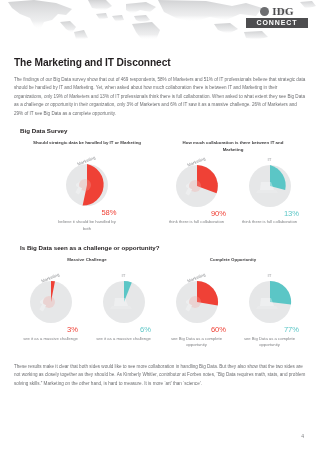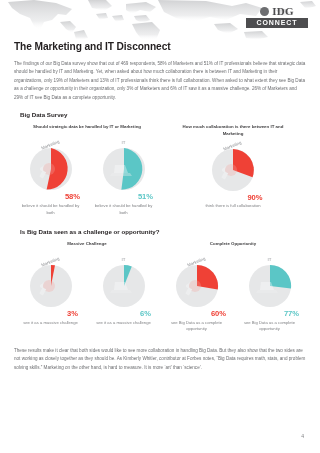--- a/index.html
+++ b/index.html
@@ -67,21 +67,21 @@
     padding: 1px 2px 1.5px 2px;
     line-height: 1;
   }
 
   
   .page {
     position: absolute;
     top: 0; left: 0;
     width: 320px;
     height: 429px;
-    padding: 0 14px;
+    padding: 16px 14px;
     z-index: 3;
   }
 
   h1.title {
     margin-top: 41px;
     font-size: 10.2px;
     font-weight: bold;
     color: #231f20;
     letter-spacing: -0.1px;
   }
@@ -154,21 +154,21 @@
 
   .pie-wrap {
     position: relative;
     width: 44px;
     height: 44px;
   }
   .pie-wrap svg { display: block; }
 
   .pct {
     font-size: 7.6px;
-    font-weight: bold;
+    font-weight: normal;
     margin-top: 2px;
     line-height: 1;
     margin-left: 44px;
   }
   .pct.mk { color: #ef4136; }
   .pct.it { color: #5bc6c6; }
 
   .caption {
     font-size: 4.2px;
     color: #808285;
@@ -267,35 +267,20 @@
                   <path d="M11 21 L19 16 L19 28 L11 23 Z" fill="#ffffff"></path>
                   <circle cx="20" cy="22" r="6" fill="#f4a6a0"></circle>
                   <rect x="12" y="24" width="4" height="7" transform="rotate(28 14 27)" fill="#ffffff"></rect>
                 </g>
               </svg>
             </div>
             <div class="pct mk">58%</div>
             <div class="caption">believe it should be handled by both</div>
           </div>
 
-          <div class="pie-cell">
-            <div class="pie-label it">IT</div>
-            <div class="pie-wrap">
-              <svg width="44" height="44" viewBox="0 0 44 44">
-                <circle cx="22" cy="22" r="21" fill="#e6e7e8"></circle>
-                <path d="M22 22 L22 1 A21 21 0 0 1 19.36 42.83 Z" fill="#5bc6c6"></path>
-                <g opacity="0.35">
-                  <path d="M13 18 L23 18 L26 26 L12 26 Z" fill="#ffffff"></path>
-                  <path d="M10 26 L28 26 L30 29 L8 29 Z" fill="#f1f2f2"></path>
-                </g>
-              </svg>
-            </div>
-            <div class="pct it">51%</div>
-            <div class="caption">believe it should be handled by both</div>
-          </div>
 
         </div>
       </div>
 
       <div class="chart-group">
         <div class="group-question">How much collaboration is there between IT and Marketing</div>
         <div class="pair">
 
           <div class="pie-cell">
             <div class="pie-label marketing">Marketing</div>
@@ -307,20 +292,35 @@
                   <path d="M11 21 L19 16 L19 28 L11 23 Z" fill="#ffffff"></path>
                   <circle cx="20" cy="22" r="6" fill="#f4a6a0"></circle>
                   <rect x="12" y="24" width="4" height="7" transform="rotate(28 14 27)" fill="#ffffff"></rect>
                 </g>
               </svg>
             </div>
             <div class="pct mk">90%</div>
             <div class="caption">think there is full collaboration</div>
           </div>
 
+          <div class="pie-cell">
+            <div class="pie-label it">IT</div>
+            <div class="pie-wrap">
+              <svg width="44" height="44" viewBox="0 0 44 44">
+                <circle cx="22" cy="22" r="21" fill="#e6e7e8"></circle>
+                <path d="M22 22 L22 1 A21 21 0 0 1 37.18 25.95 Z" fill="#5bc6c6"></path>
+                <g opacity="0.35">
+                  <path d="M13 18 L23 18 L26 26 L12 26 Z" fill="#ffffff"></path>
+                  <path d="M10 26 L28 26 L30 29 L8 29 Z" fill="#f1f2f2"></path>
+                </g>
+              </svg>
+            </div>
+            <div class="pct it">13%</div>
+            <div class="caption">think there is full collaboration</div>
+          </div>
 
         </div>
       </div>
 
     </div>
   </div>
 
   <div class="sec-challenge">
     <h2 class="section-heading">Is Big Data seen as a challenge or opportunity?</h2>
 

